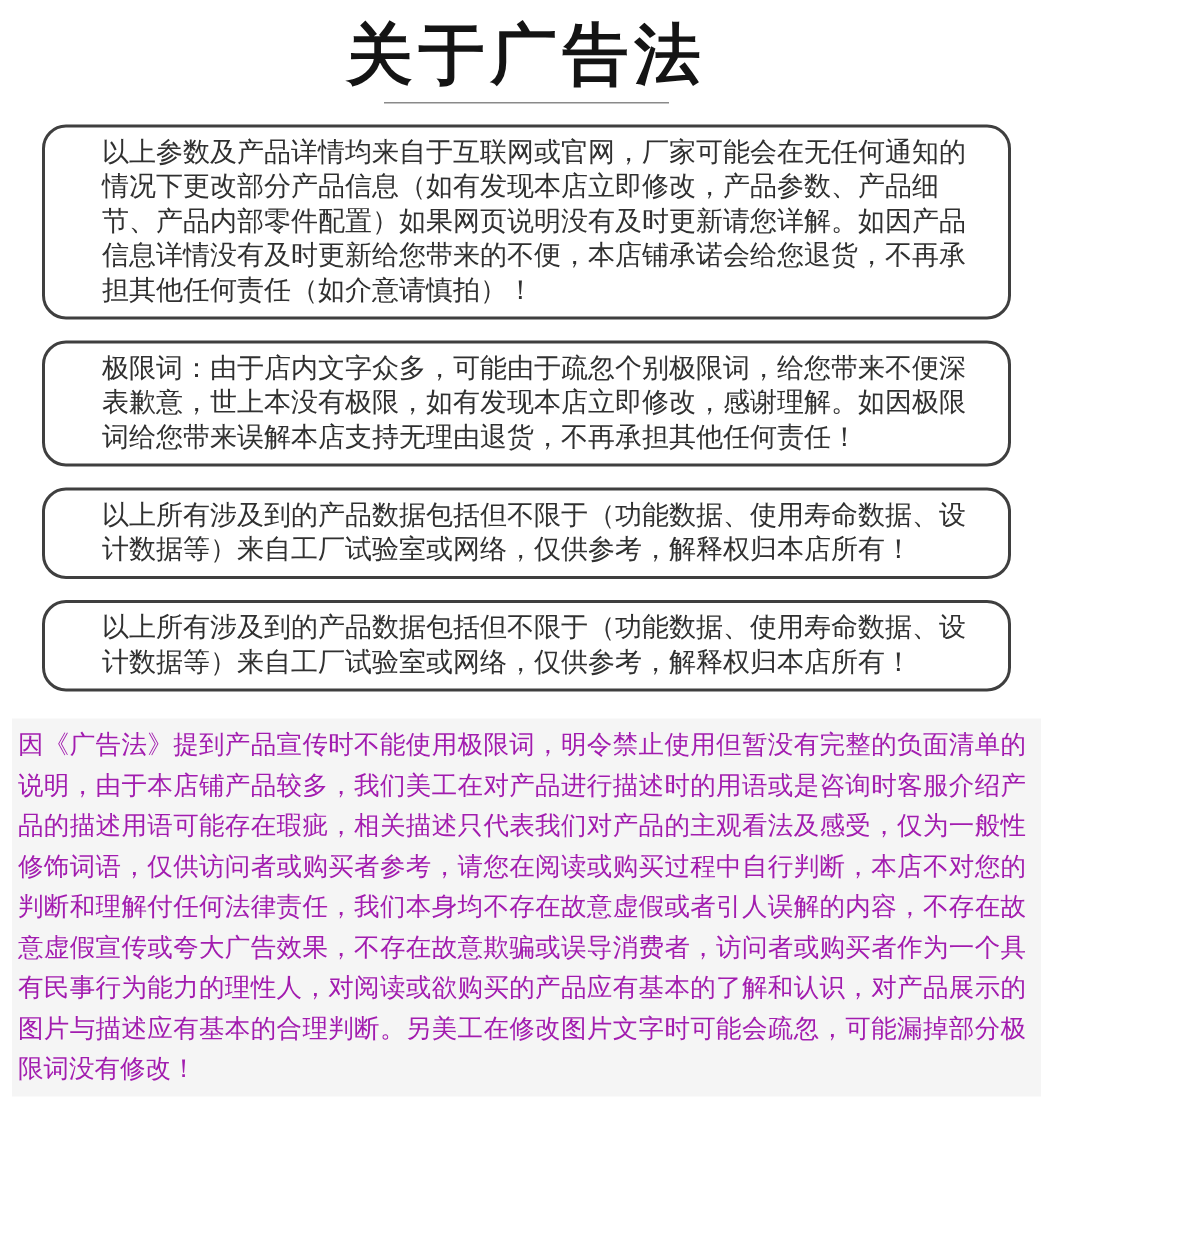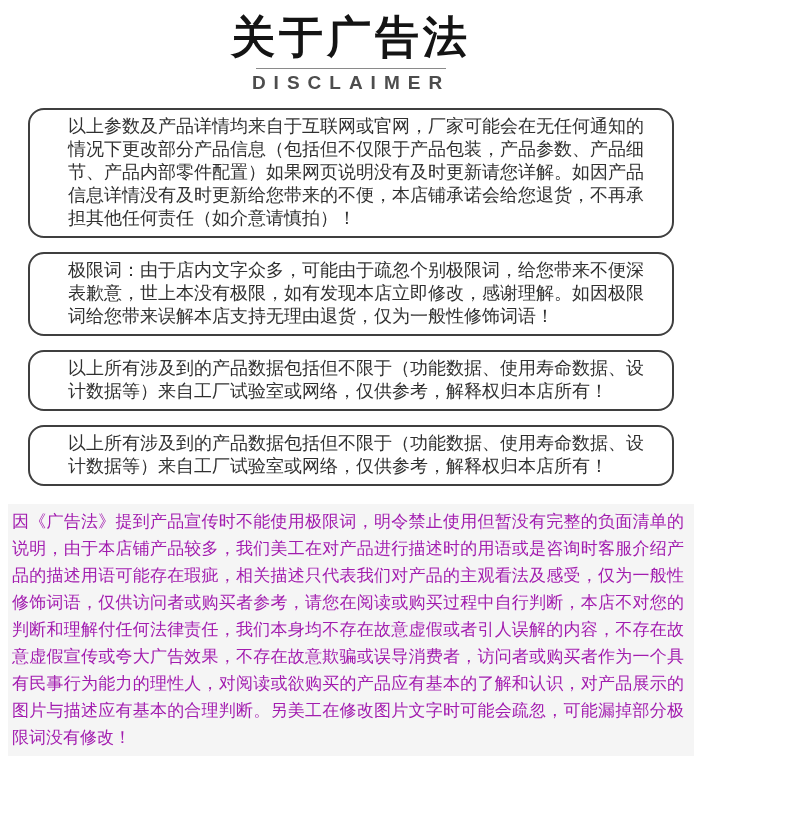--- a/index.html
+++ b/index.html
@@ -55,29 +55,28 @@
   }
 </style>
 </head>
 <body>
 
 <div class="page">
 
   <header class="header">
     <h1 class="title">关于广告法</h1>
     <div class="title-divider"></div>
-    <div class="subtitle">DISCLAIMER</div>
   </header>
 
   <section class="box">
-    <p>以上参数及产品详情均来自于互联网或官网，厂家可能会在无任何通知的情况下更改部分产品信息（包括但不仅限于产品包装，产品参数、产品细节、产品内部零件配置）如果网页说明没有及时更新请您详解。如因产品信息详情没有及时更新给您带来的不便，本店铺承诺会给您退货，不再承担其他任何责任（如介意请慎拍）！</p>
+    <p>以上参数及产品详情均来自于互联网或官网，厂家可能会在无任何通知的情况下更改部分产品信息（如有发现本店立即修改，产品参数、产品细节、产品内部零件配置）如果网页说明没有及时更新请您详解。如因产品信息详情没有及时更新给您带来的不便，本店铺承诺会给您退货，不再承担其他任何责任（如介意请慎拍）！</p>
   </section>
 
   <section class="box">
-    <p>极限词：由于店内文字众多，可能由于疏忽个别极限词，给您带来不便深表歉意，世上本没有极限，如有发现本店立即修改，感谢理解。如因极限词给您带来误解本店支持无理由退货，仅为一般性修饰词语！</p>
+    <p>极限词：由于店内文字众多，可能由于疏忽个别极限词，给您带来不便深表歉意，世上本没有极限，如有发现本店立即修改，感谢理解。如因极限词给您带来误解本店支持无理由退货，不再承担其他任何责任！</p>
   </section>
 
   <section class="box">
     <p>以上所有涉及到的产品数据包括但不限于（功能数据、使用寿命数据、设计数据等）来自工厂试验室或网络，仅供参考，解释权归本店所有！</p>
   </section>
 
   <section class="box">
     <p>以上所有涉及到的产品数据包括但不限于（功能数据、使用寿命数据、设计数据等）来自工厂试验室或网络，仅供参考，解释权归本店所有！</p>
   </section>
 

